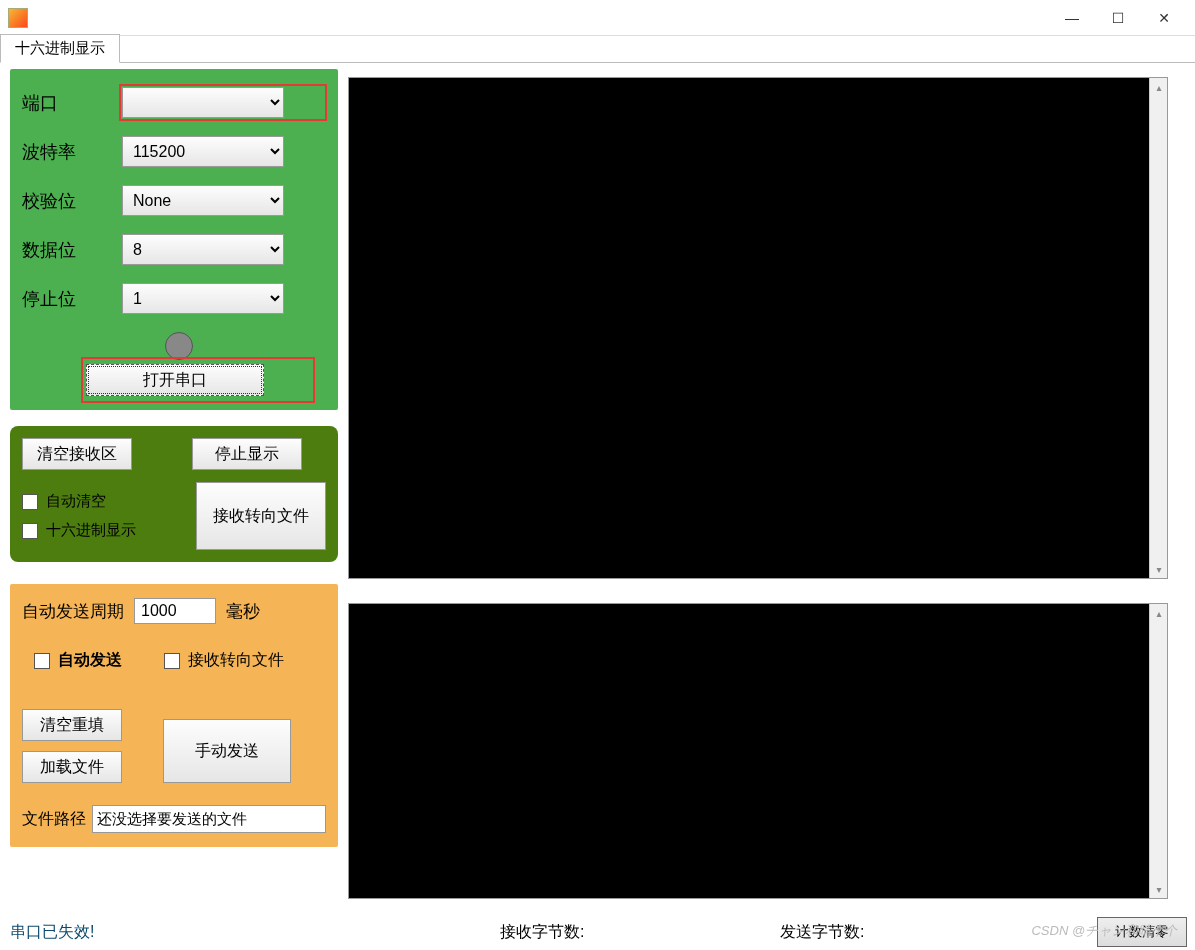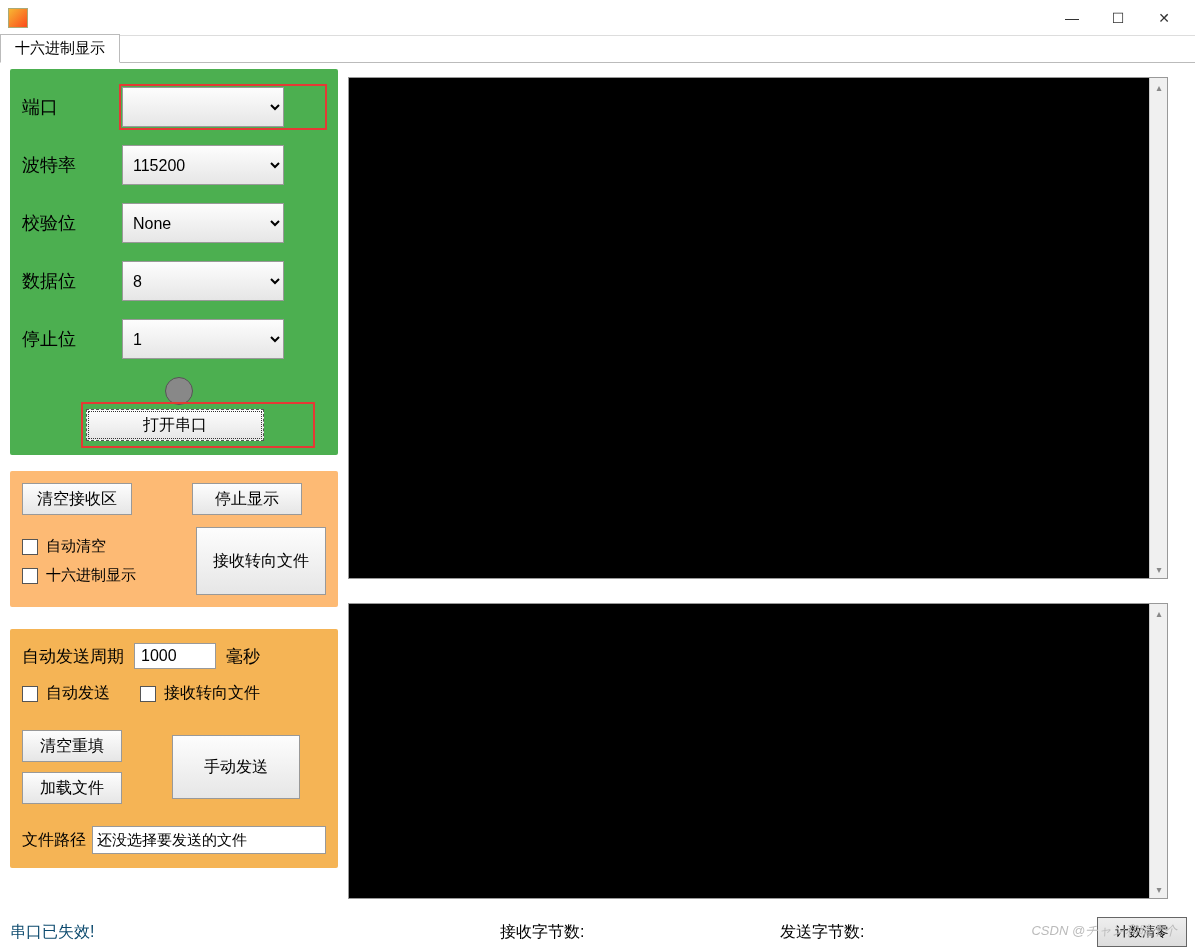--- a/index.html
+++ b/index.html
@@ -13,27 +13,27 @@
 .titlebar .winbtn { width: 46px; height: 32px; display: flex; align-items: center; justify-content: center; font-size: 14px; color: #333; cursor: pointer; }
 
 
 .tabrow { height: 28px; display: flex; align-items: flex-end; border-bottom: 1px solid #bbb; margin-top:-1px;}
 .tab { padding: 4px 14px; border: 1px solid #bbb; border-bottom: 1px solid #fff; background: #fff; font-size: 15px; position: relative; top: 1px; }
 
 
 .content { position: relative; padding: 10px; height: calc(100% - 64px - 36px); }
 .col-left { position: absolute; left: 10px; top: 6px; width: 328px; }
 .panel-green { background: #4caf50; padding: 10px 12px; border-radius:2px; }
-.panel-green2 { background: #fdba74; padding: 12px 12px; margin-top: 16px; border-radius:2px;}
+.panel-green2 { background: #4d7c0f; padding: 12px 12px; margin-top: 16px; border-radius:8px;}
 .panel-orange { background: #f5b455; padding: 14px 12px; margin-top: 22px; border-radius:2px;}
 
 .cfg-row { display: flex; align-items: center; margin: 8px 0 18px 0; }
 .cfg-row:last-child { margin-bottom: 6px; }
 .cfg-label { width: 100px; font-size: 18px; color: #000; }
-select.combo { width: 162px; height: 40px; font-size: 16px; border: 1px solid #999; background: linear-gradient(#fdfdfd,#e6e6e6); padding: 0 6px; }
+select.combo { width: 162px; height: 31px; font-size: 16px; border: 1px solid #999; background: linear-gradient(#fdfdfd,#e6e6e6); padding: 0 6px; }
 .highlight-red { outline: 2px solid #e53935; outline-offset: 1px; padding-right:40px; margin-right:-42px;}
 .cfg-row .highlight-red { display:inline-block; }
 
 .open-row { display: flex; align-items: center; margin-top: 8px; flex-direction: column; }
 .status-dot { width: 28px; height: 28px; border-radius: 50%; background: #888; border: 1px solid #555; margin-left: 34px; margin-right: 24px; }
 .btn { background: linear-gradient(#fdfdfd,#e6e6e6); border: 1px solid #999; font-size: 16px; cursor: pointer; font-family: inherit;}
 .btn-open { width: 178px; height: 32px; border: 1px dashed #555; outline:1px dotted #333; outline-offset:-3px;}
 .open-wrap { display:inline-block; }
 .open-wrap.highlight-red { padding: 4px 48px 4px 2px; margin-right:-48px;}
 
@@ -42,21 +42,21 @@
 .chk-row { display:flex; align-items:center; gap:8px; margin: 10px 0;}
 .chk { width:16px; height:16px; border:1px solid #555; background:#fff; display:inline-block;}
 .btn-tall { width: 130px; height: 68px; }
 .green2-grid { display:flex; }
 .green2-left { flex:1; }
 .green2-right { display:flex; align-items:center; }
 
 .orange-row1 { display:flex; align-items:center; gap:10px; margin: 0 0 14px 0; font-size:17px;}
 .orange-row1 input { width:82px; height:26px; font-size:16px; padding:0 6px; border:1px solid #999;}
 .orange-row2 { display:flex; gap:30px; margin-bottom: 26px; font-size:16px;}
-.orange-row3 { display:flex; gap:20px;}
+.orange-row3 { display:flex; gap:11px;align-items:flex-end;}
 .orange-left3 { display:flex; flex-direction:column; gap:10px;}
 .btn-sm2 { width:100px; height:32px;}
 .btn-send { width:128px; height:64px;}
 .orange-row4 { display:flex; align-items:center; gap:6px; margin-top:22px; font-size:16px;}
 .orange-row4 input { flex:1; height:28px; font-size:15px; border:1px solid #999; padding:0 4px;}
 
 
 .display1 { position:absolute; left: 348px; top: 14px; width: 820px; height: 502px; background:#000; border:1px solid #999;}
 .display2 { position:absolute; left: 348px; top: 540px; width: 820px; height: 296px; background:#000; border:1px solid #999;}
 .vscroll { position:absolute; right:0; top:0; bottom:0; width:18px; background: #f0f0f0; border-left:1px solid #ccc;}
@@ -155,21 +155,21 @@
       </div>
     </div>
 
     <div class="panel-orange">
       <div class="orange-row1">
         <span>自动发送周期</span>
         <input type="text" value="1000" style="">
         <span>毫秒</span>
       </div>
       <div class="orange-row2">
-        <div class="chk-row" style="margin:0;">
+        <div class="chk-row" style="margin:12px;font-weight:bold;">
           <span class="chk"></span>
           <span>自动发送</span>
         </div>
         <div class="chk-row" style="margin:0;">
           <span class="chk"></span>
           <span>接收转向文件</span>
         </div>
       </div>
       <div class="orange-row3">
         <div class="orange-left3">

